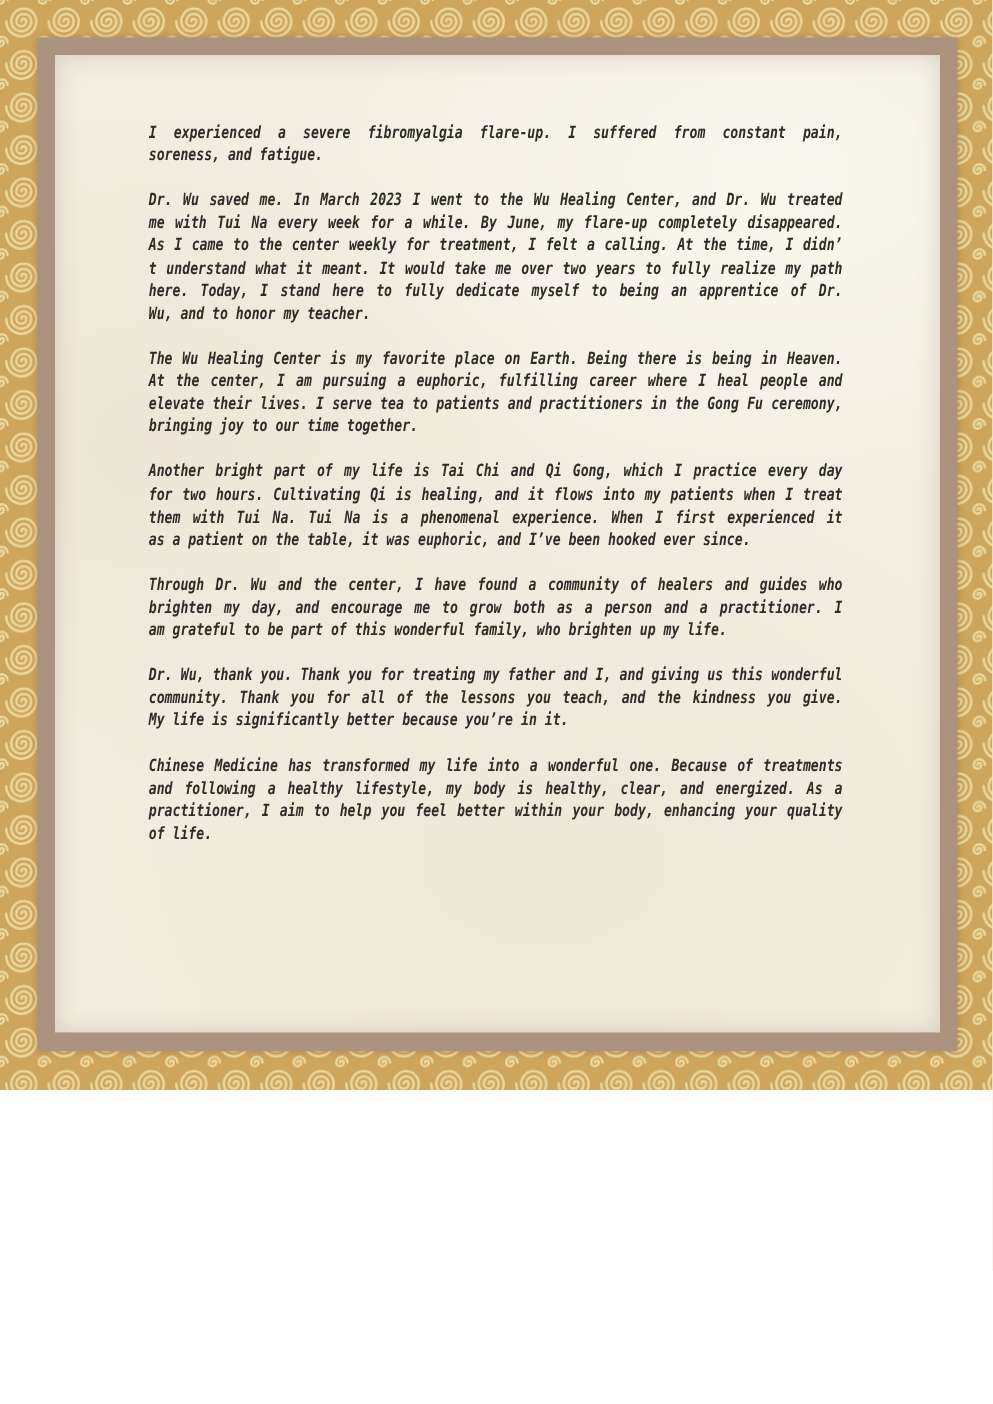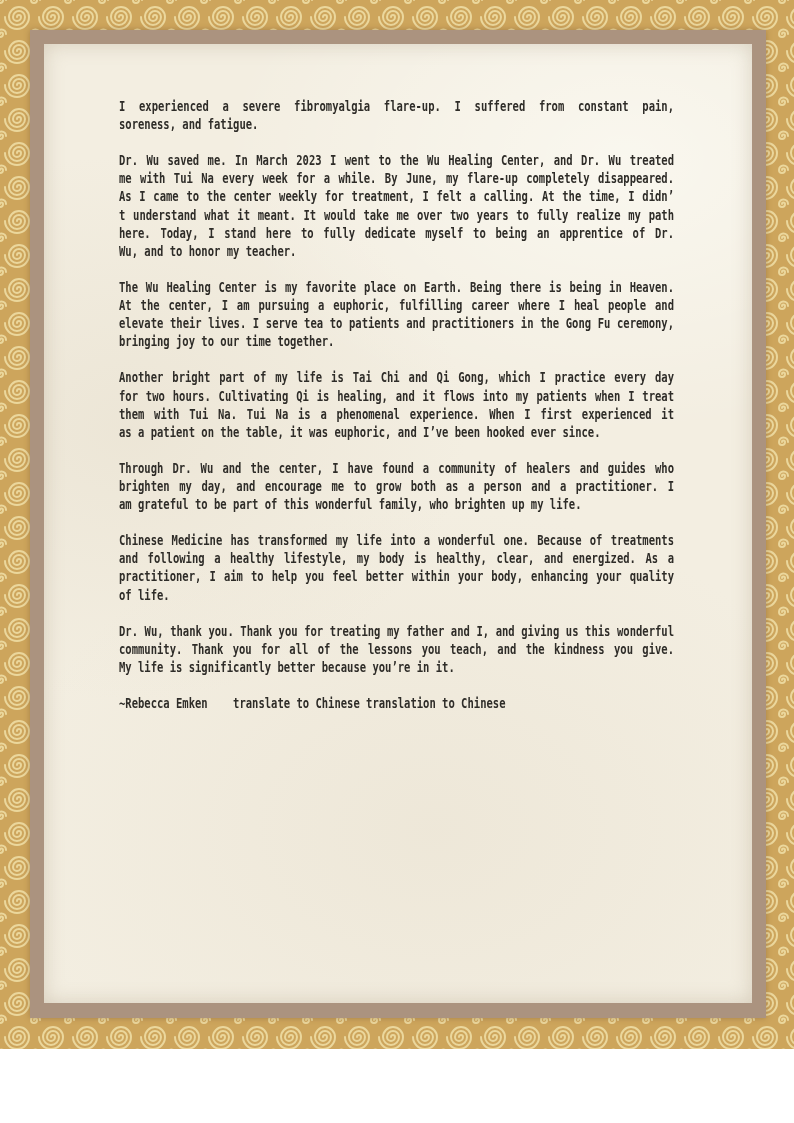--- a/index.html
+++ b/index.html
@@ -5,24 +5,25 @@
   :root{
     --border-pattern-bg:#cda55c;
     --border-pattern-spiral:#ebd79c;
     --frame:#ab937f;
     --paper:#f3eee1;
     --text:#2e2c28;
   }
   html,body{margin:0;padding:0;background:#fff;}
   .page{
     position:relative;
-    width:794px;height:1049px;
+    width:794px;height:872px;
     overflow:hidden;
     background:var(--border-pattern-bg);
     font-family:"DejaVu Sans Mono", "Liberation Mono", monospace;
+    font-style:italic;
   }
   .border-svg{position:absolute;left:0;top:0;display:block;}
   .pat-bg{fill:var(--border-pattern-bg);}
   .pat-line{fill:none;stroke:var(--border-pattern-spiral);stroke-width:2;stroke-linecap:round;}
   .frame{
     position:absolute;left:30px;top:30px;right:28px;bottom:31px;
     background:var(--frame);
     box-shadow:0 0 6px rgba(92,64,34,0.35);
   }
   .paper{
@@ -99,29 +100,26 @@
           <div class="line">for two hours. Cultivating Qi is healing, and it flows into my patients when I treat</div>
           <div class="line">them with Tui Na. Tui Na is a phenomenal experience. When I first experienced it</div>
           <div class="line last">as a patient on the table, it was euphoric, and I’ve been hooked ever since.</div>
         </div>
         <div class="para">
           <div class="line">Through Dr. Wu and the center, I have found a community of healers and guides who</div>
           <div class="line">brighten my day, and encourage me to grow both as a person and a practitioner. I</div>
           <div class="line last">am grateful to be part of this wonderful family, who brighten up my life.</div>
         </div>
         <div class="para">
+          <div class="line">Dr. Wu, thank you. Thank you for treating my father and I, and giving us this wonderful</div>
+          <div class="line">community. Thank you for all of the lessons you teach, and the kindness you give.</div>
+          <div class="line last">My life is significantly better because you’re in it.</div>
+        </div>
+        <div class="para">
           <div class="line">Chinese Medicine has transformed my life into a wonderful one. Because of treatments</div>
           <div class="line">and following a healthy lifestyle, my body is healthy, clear, and energized. As a</div>
           <div class="line">practitioner, I aim to help you feel better within your body, enhancing your quality</div>
           <div class="line last">of life.</div>
         </div>
-        <div class="para">
-          <div class="line">Dr. Wu, thank you. Thank you for treating my father and I, and giving us this wonderful</div>
-          <div class="line">community. Thank you for all of the lessons you teach, and the kindness you give.</div>
-          <div class="line last">My life is significantly better because you’re in it.</div>
-        </div>
-        <div class="para sig-para">
-        <div class="line last">~Rebecca Emken&nbsp;&nbsp;&nbsp;&nbsp;translate to Chinese translation to Chinese</div>
-      </div>
     </div>
   </div>
 
 </div>
 
 </body></html>

